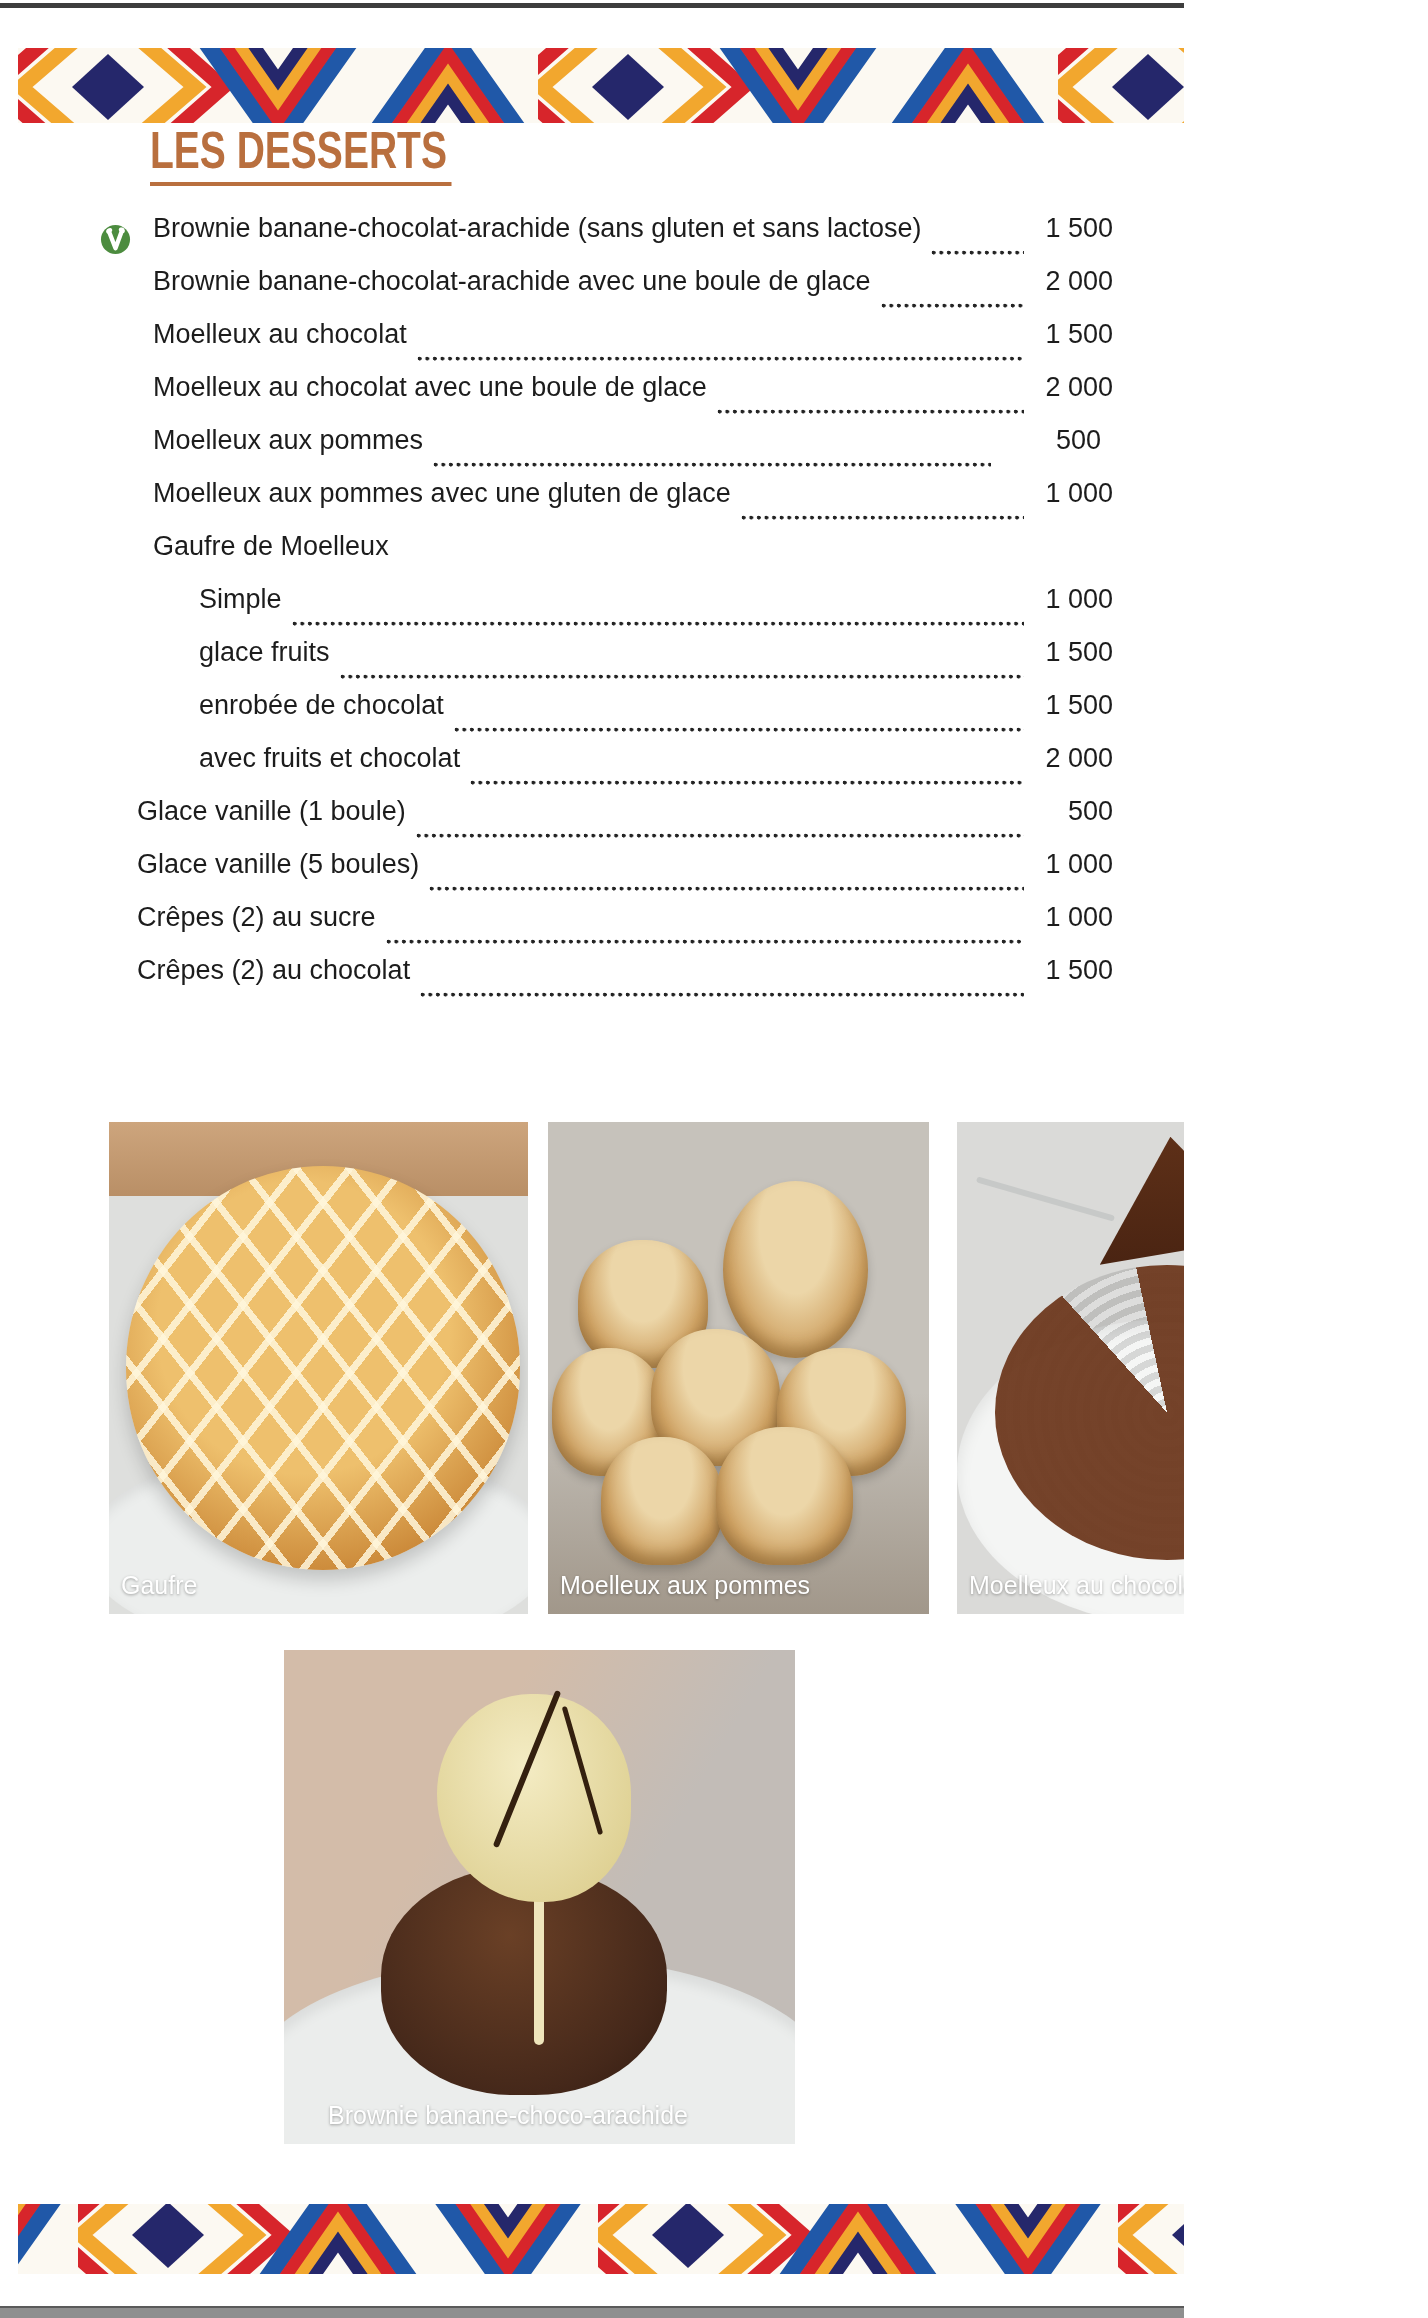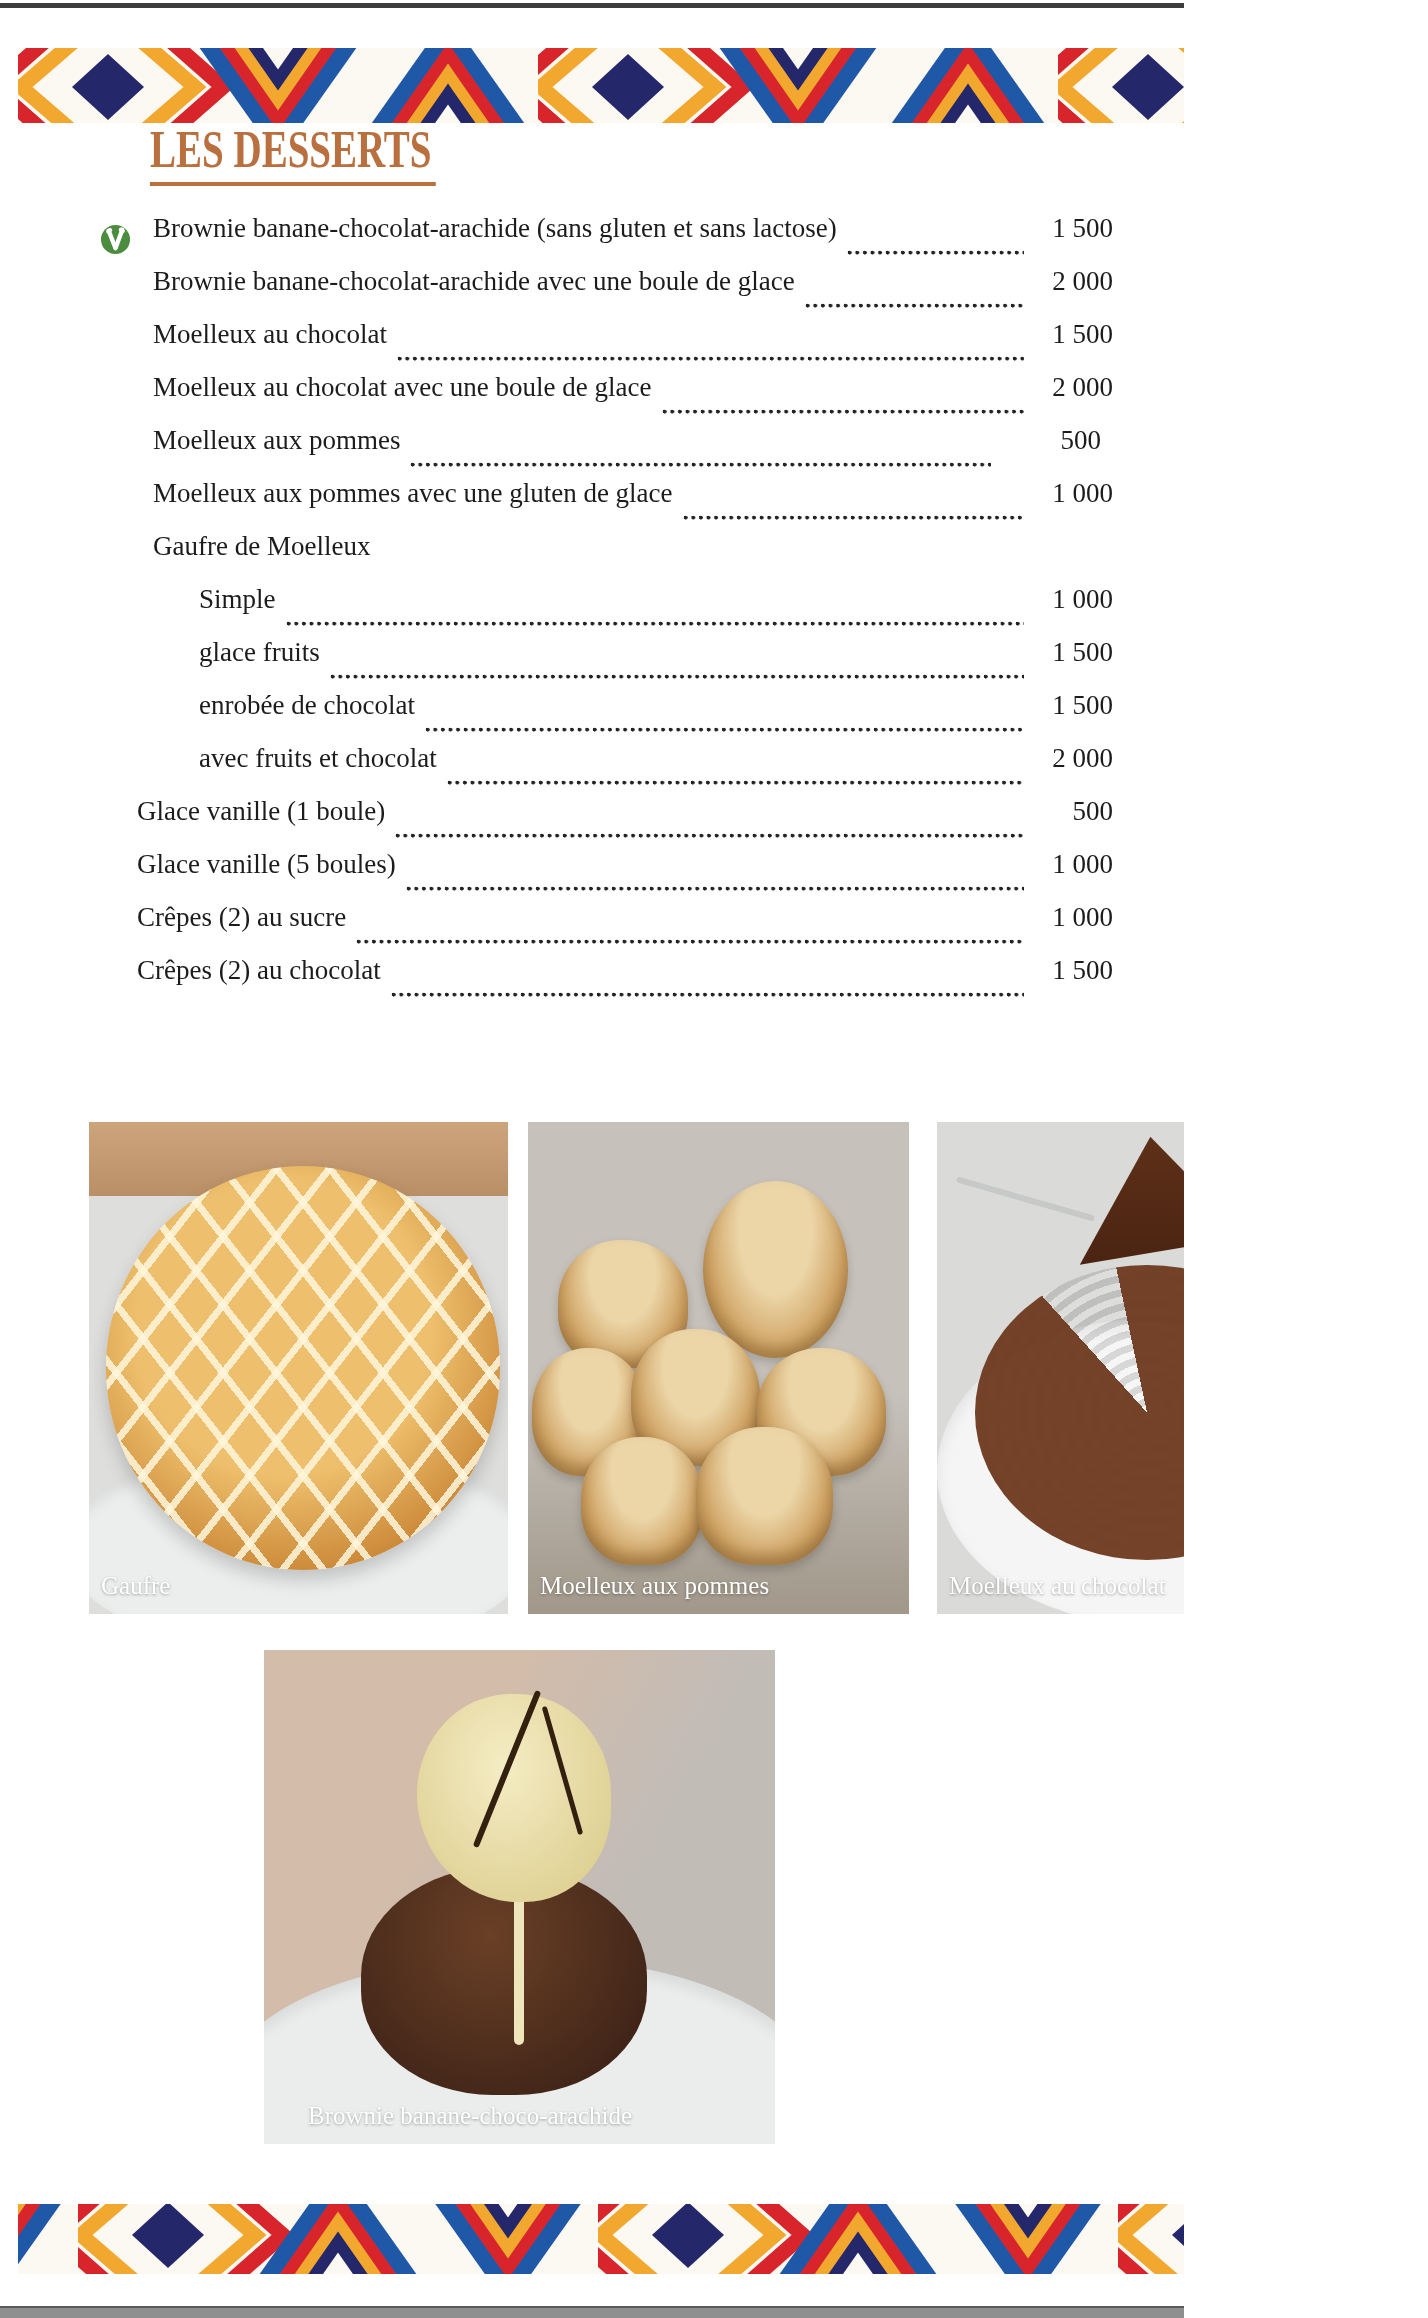--- a/index.html
+++ b/index.html
@@ -1,17 +1,17 @@
 <!DOCTYPE html>
 <html><head>
 <meta charset="utf-8">
 <style>
   html,body{margin:0;padding:0;background:#ffffff;}
   .page{position:relative;width:1184px;height:2318px;background:#ffffff;overflow:hidden;
-        font-family:Liberation Serif, serif;color:#1c1c1c;}
+        font-family:Liberation Sans, sans-serif;color:#1c1c1c;}
 
   
   .top-rule{position:absolute;left:0;top:3px;width:100%;height:5px;background:#3d3d3d;}
   .bottom-bar{position:absolute;left:0;bottom:0;width:100%;height:10px;background:#8f8f8f;border-top:2px solid #5a5a5a;}
 
   
   .band{position:absolute;left:18px;width:1392px;overflow:hidden;}
   .band-top{top:48px;height:75px;}
   .band-bottom{top:2204px;height:70px;transform:scaleY(-1);}
   .band svg{display:block;width:100%;height:78px;}
@@ -31,21 +31,21 @@
       background-size:7.6px 5px;background-repeat:repeat-x;}
   .row .price{min-width:80px;text-align:right;white-space:nowrap;}
   .ind0{padding-left:37px;}
   .ind1{padding-left:53px;}
   .ind2{padding-left:99px;}
   .row.gap-price .leader{margin-right:30px;}
   .row.gap-price .price{padding-right:12px;}
   .vegan-badge{position:absolute;left:0;top:11px;width:31px;height:31px;}
 
   
-  .photo{position:absolute;overflow:hidden;background:#b5b1ab;}
+  .photo{position:absolute;overflow:hidden;background:#b5b1ab;margin-left:20px;}
   .caption{position:absolute;left:12px;bottom:14px;color:#ffffff;font-size:25px;
       text-shadow:0 1px 3px rgba(0,0,0,.35);z-index:9;}
   .abs{position:absolute;}
 
   
   .p1{left:89px;top:1122px;width:419px;height:492px;background:#dedfdd;}
   .p1 .wood{left:0;top:0;width:100%;height:15%;background:linear-gradient(180deg,#cda57d,#b98f66);}
   .p1 .plate{left:-6%;bottom:-8%;width:112%;height:42%;border-radius:50%;background:#ecoeee;background:#eceeed;box-shadow:inset 0 6px 14px rgba(0,0,0,.08);}
   .p1 .waffle{left:4%;top:9%;width:94%;height:82%;border-radius:50%;
       background:

